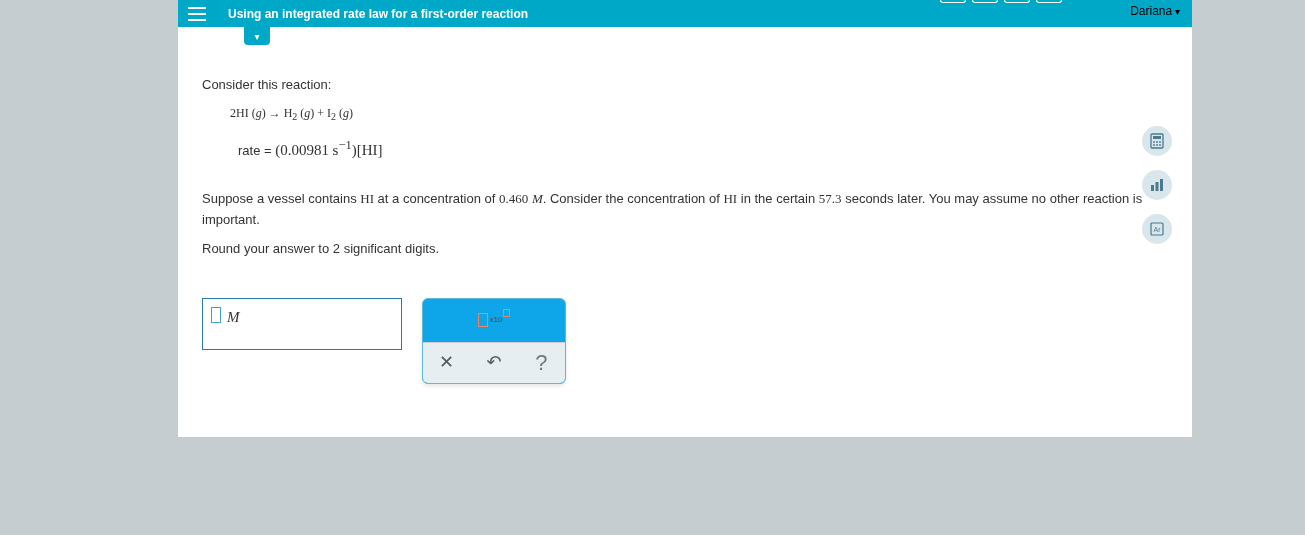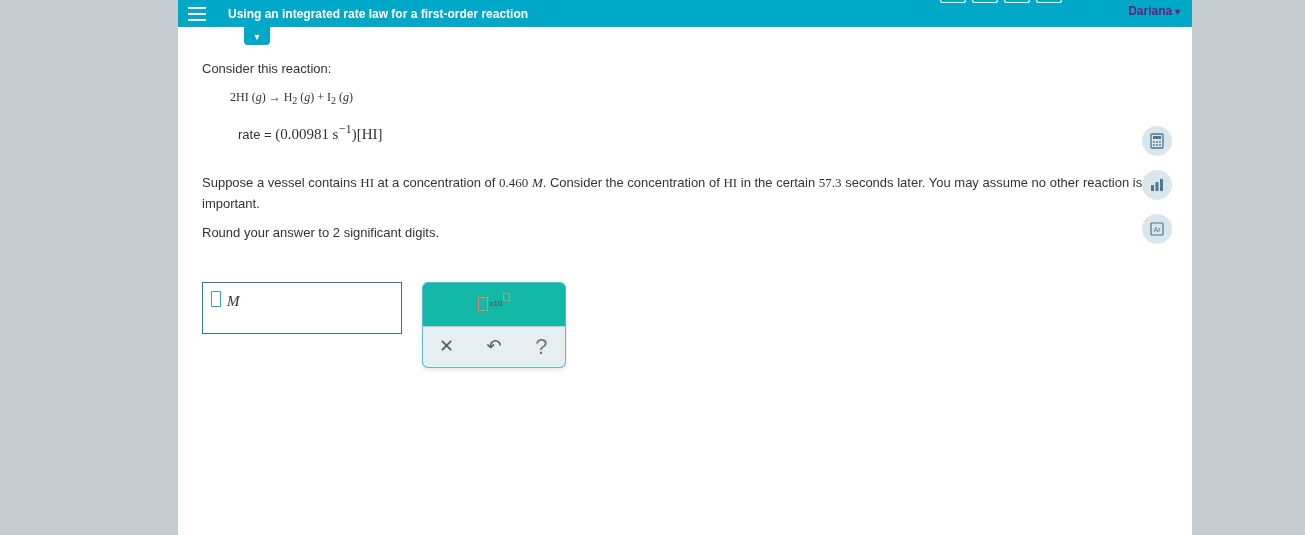--- a/index.html
+++ b/index.html
@@ -11,21 +11,21 @@
     width: 1305px;
     height: 535px;
     overflow: hidden;
     position: relative;
   }
   .page-wrap {
     position: absolute;
     left: 178px;
     top: 0;
     width: 1014px;
-    height: 535px;
+    height: 437px;
     background: #fff;
   }
   .topbar {
     height: 27px;
     background: #00a8c8;
     color: #fff;
     display: flex;
     align-items: center;
     padding: 0 10px;
     font-size: 12px;
@@ -43,23 +43,23 @@
   }
   .hamburger span {
     display: block;
     height: 2px;
     background: #fff;
   }
   .user-label {
     position: absolute;
     right: 12px;
     top: 4px;
-    font-weight: bold;
+    font-weight: normal;
     font-size: 12px;
-    color: #701a75;
+    color: #000000;
   }
   .user-label::after {
     content: " ▾";
     font-size: 10px;
   }
   .nav-boxes {
     position: absolute;
     right: 130px;
     top: -3px;
     display: flex;
@@ -80,21 +80,21 @@
     height: 18px;
     background: #00a8c8;
     border-radius: 0 0 4px 4px;
     display: flex;
     align-items: center;
     justify-content: center;
     color: #fff;
     font-size: 10px;
   }
   .content {
-    padding: 32px 24px 0 24px;
+    padding: 48px 24px 0 24px;
     line-height: 1.6;
   }
   .line { margin-bottom: 8px; }
   .eqn {
     font-family: "Times New Roman", serif;
     font-size: 12px;
     margin: 6px 0 10px 28px;
   }
   .eqn-rate {
     font-family: Verdana, sans-serif;
@@ -123,21 +123,21 @@
     width: 10px;
     height: 16px;
     border: 1px solid #3ea4c6;
     margin-right: 6px;
     margin-top: 2px;
   }
   .toolbox {
     width: 144px;
     border: 1.5px solid #5fb8d6;
     border-radius: 6px;
-    background: #14b8a6;
+    background: #0ea5e9;
     box-shadow: 0 2px 4px rgba(0,0,0,0.1);
   }
   .tb-row1 {
     height: 44px;
     display: flex;
     align-items: center;
     justify-content: center;
     border-bottom: 1px solid #ccc;
   }
   .sci-not {

